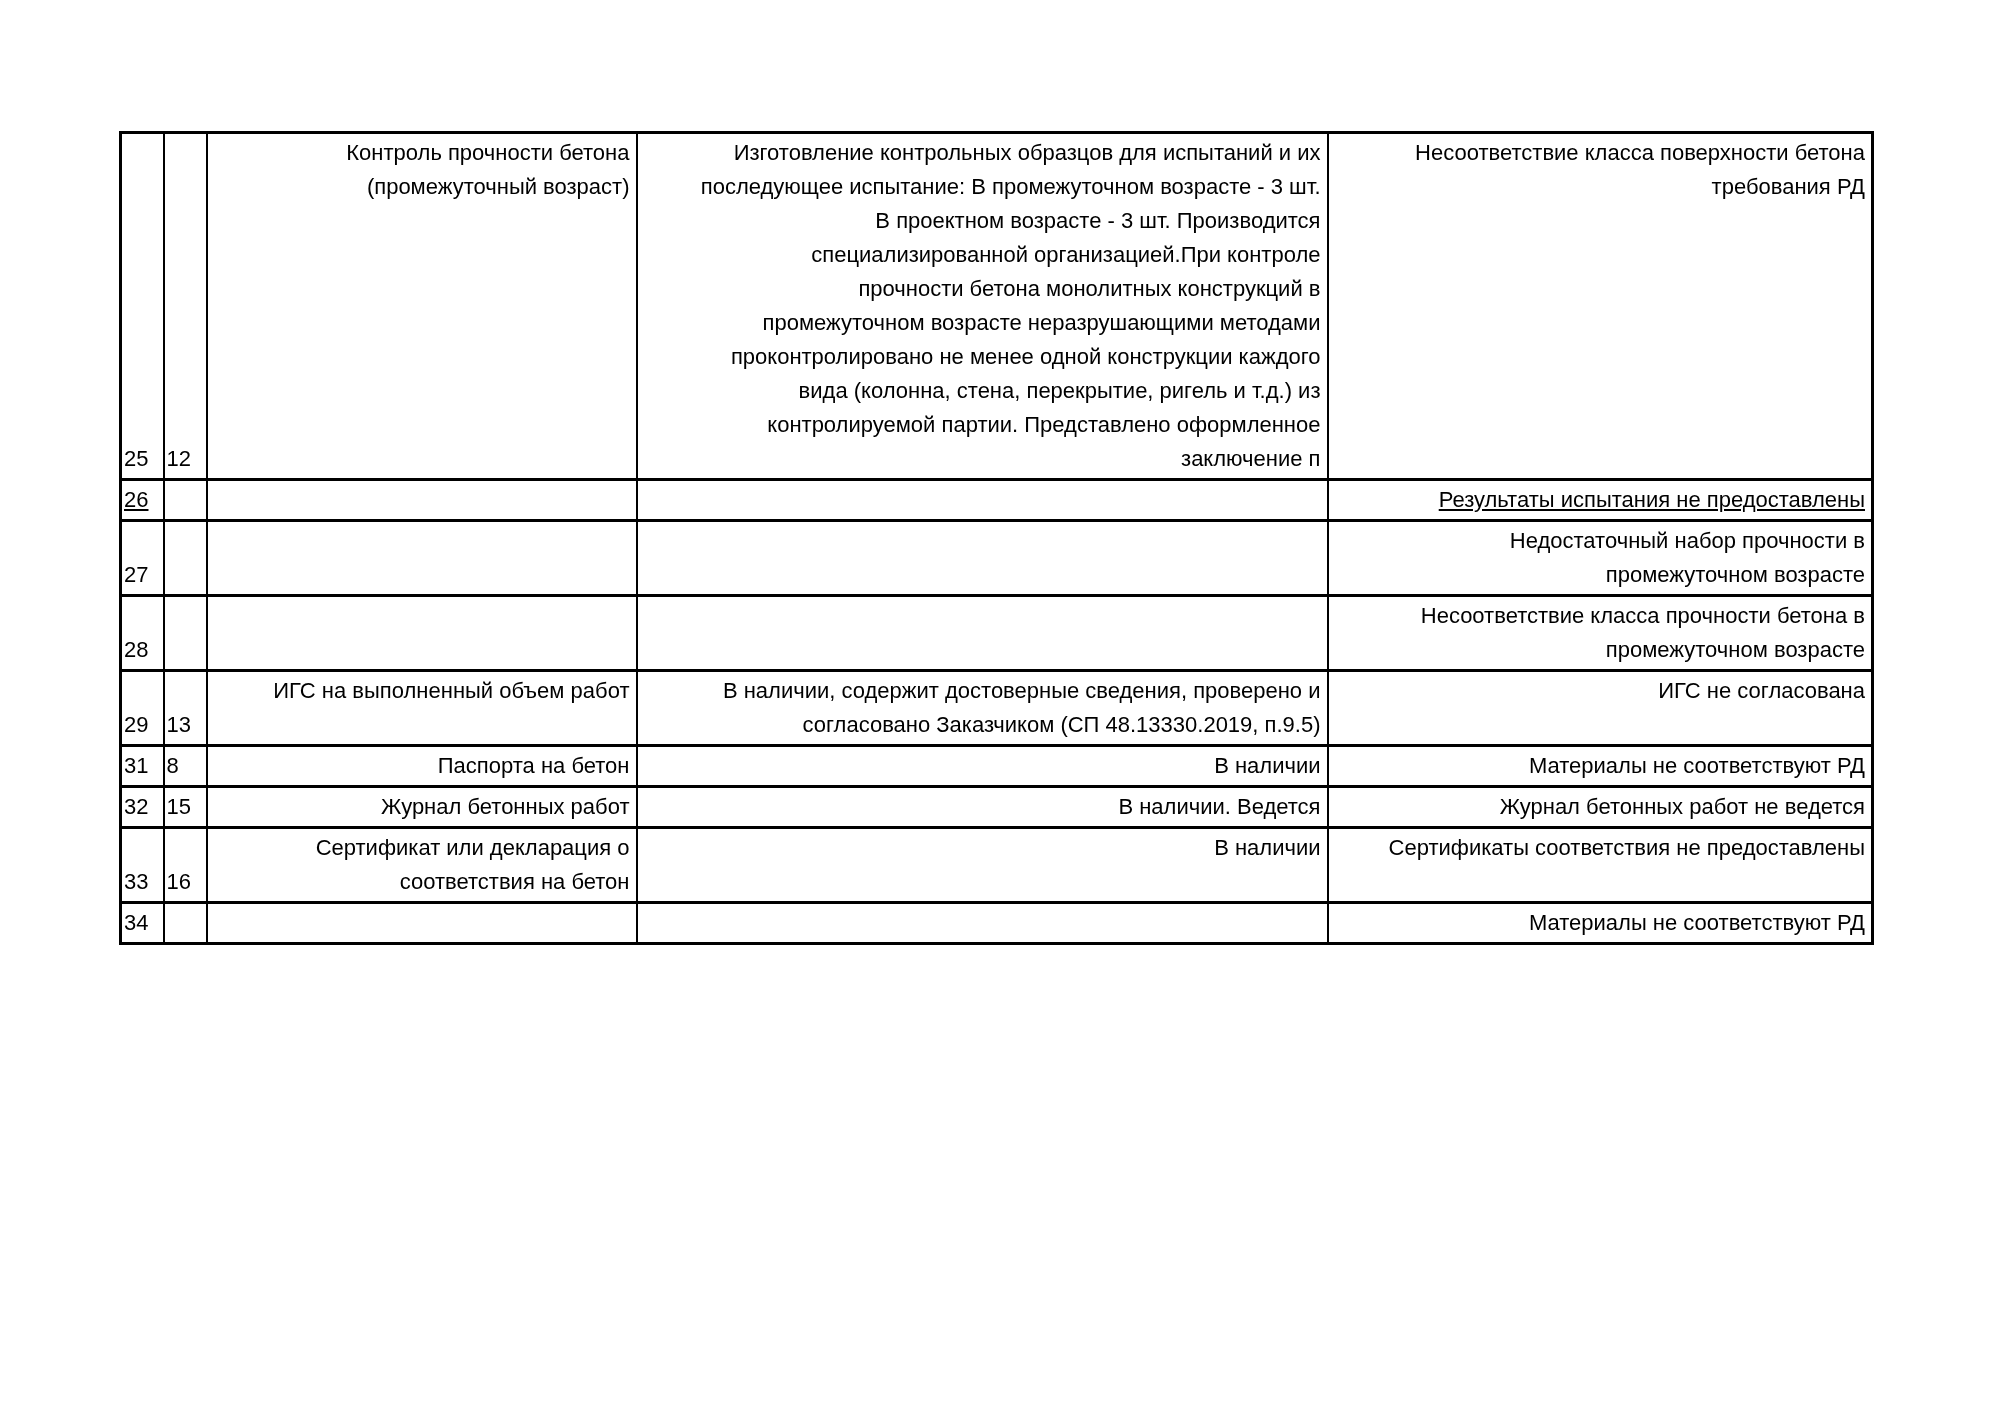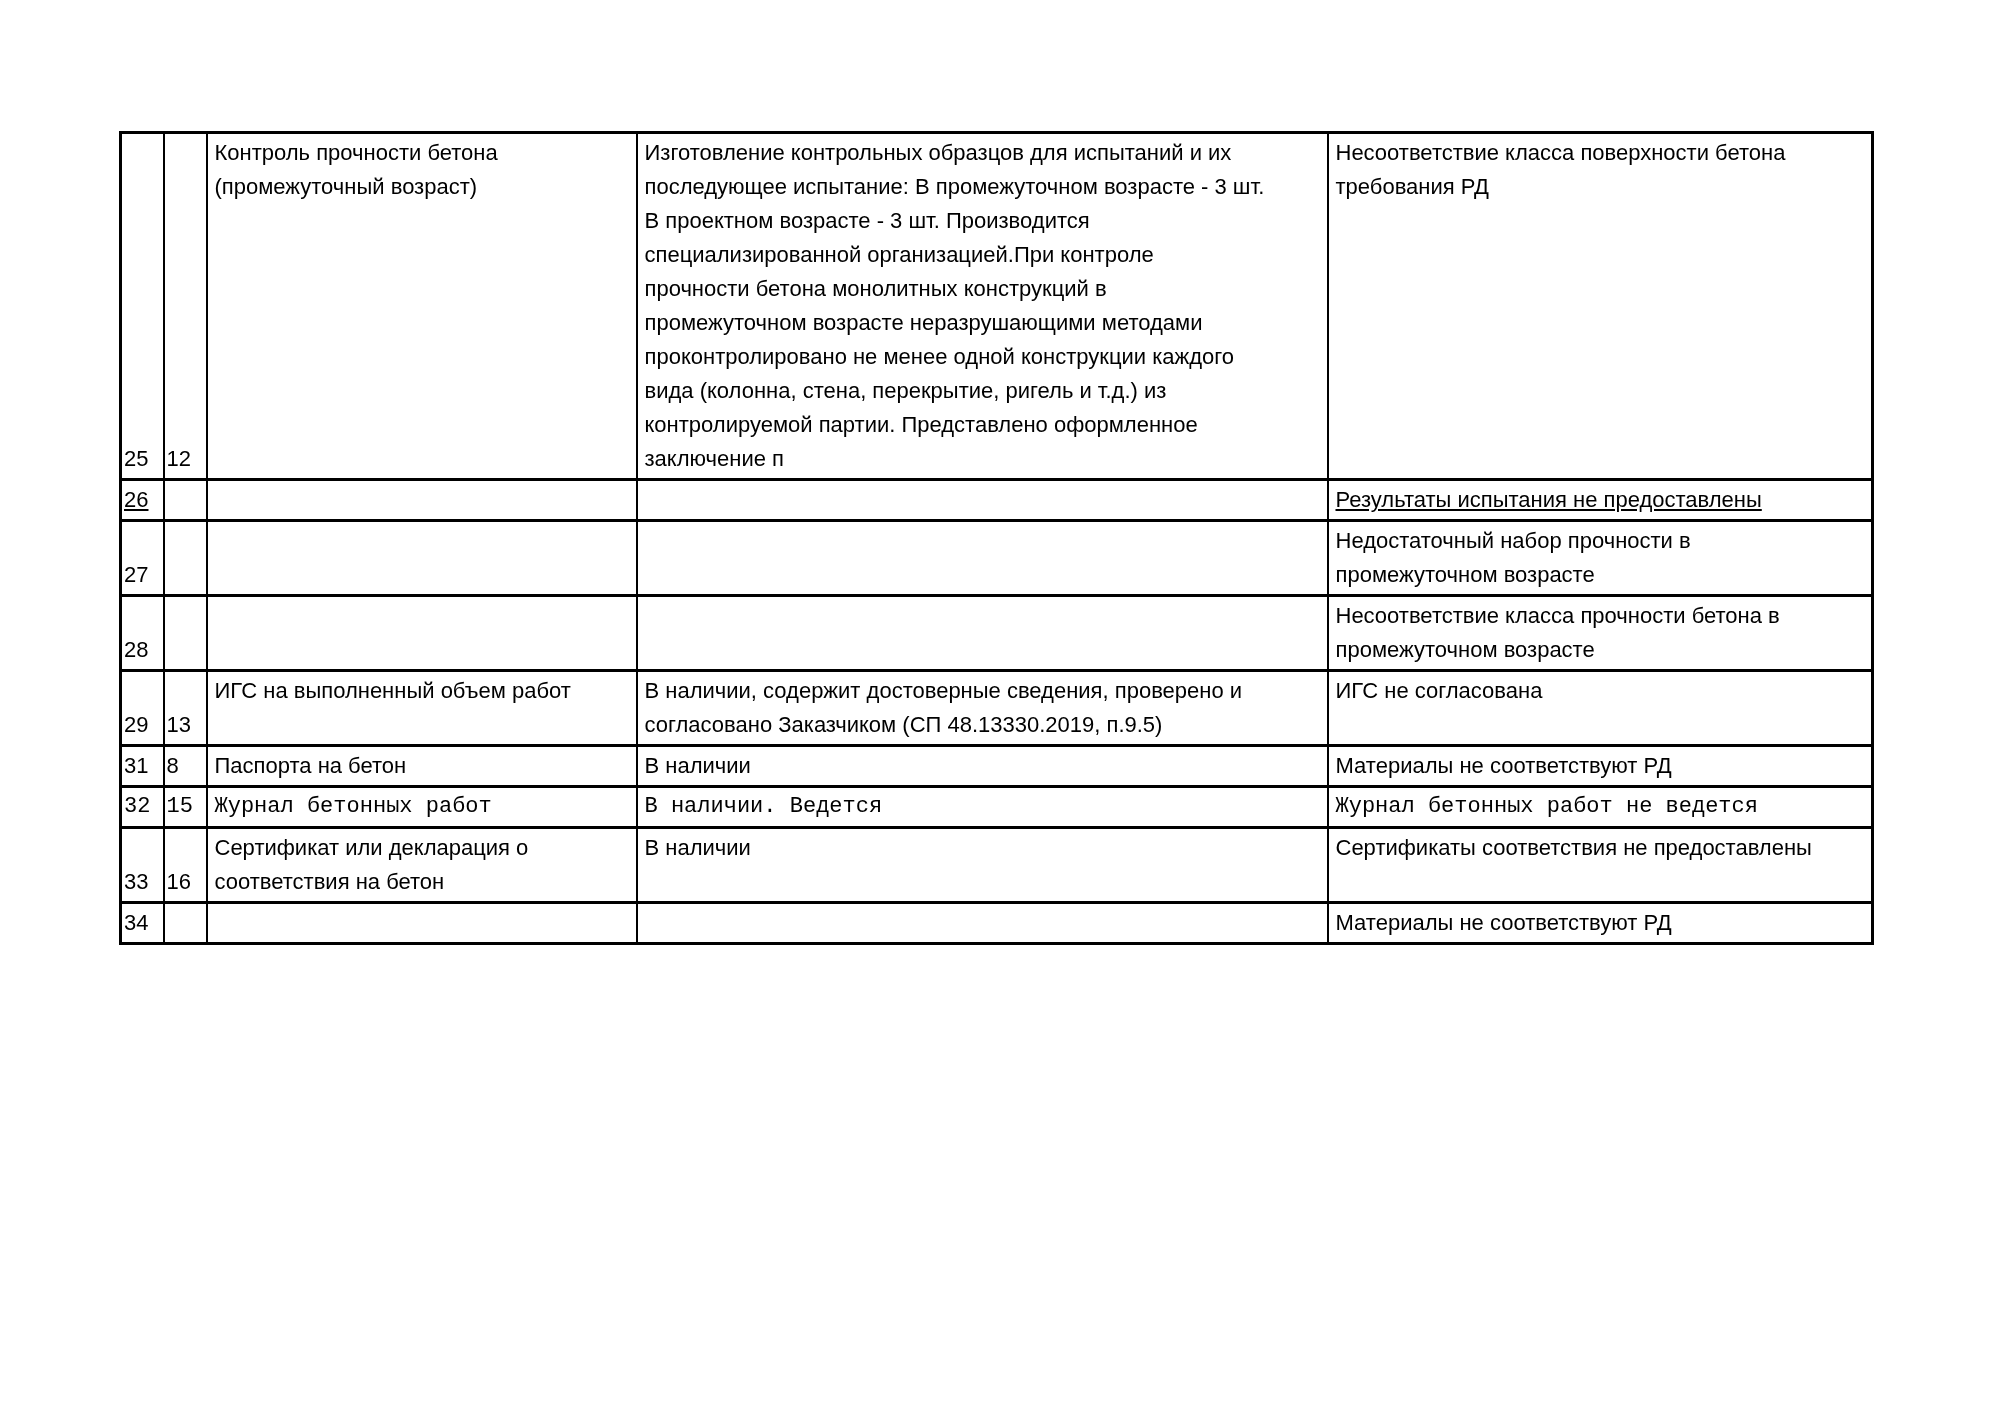--- a/index.html
+++ b/index.html
@@ -35,33 +35,33 @@
     overflow: hidden;
     word-wrap: break-word;
   }
   td.num {
     vertical-align: bottom;
     text-align: left;
     padding: 0 5px 2px 2px;
   }
   td.txt {
     vertical-align: top;
-    text-align: left;
-    padding: 2px 6px 2px 7px;
+    text-align: right;
+    padding: 2px 6px 2px 1px;
     white-space: pre-line;
   }
   
   tr.r0  { height: 344px; }
   tr.r1  { height: 34px; text-decoration: underline; }
   tr.r2  { height: 68px; }
   tr.r3  { height: 68px; }
   tr.r4  { height: 68px; }
   tr.r5  { height: 34px; }
   tr.r6  { height: 34px; margin-top: 43px; }
-  tr.r7  { height: 34px; font-family: Liberation Mono, monospace; }
+  tr.r7  { height: 34px; }
   tr.r8  { height: 66px; }
   tr.r9  { height: 34px; }
 </style>
 </head>
 <body>
 
 <div class="page">
   <table class="doc-table">
     <colgroup>
       <col style="width:43px">

